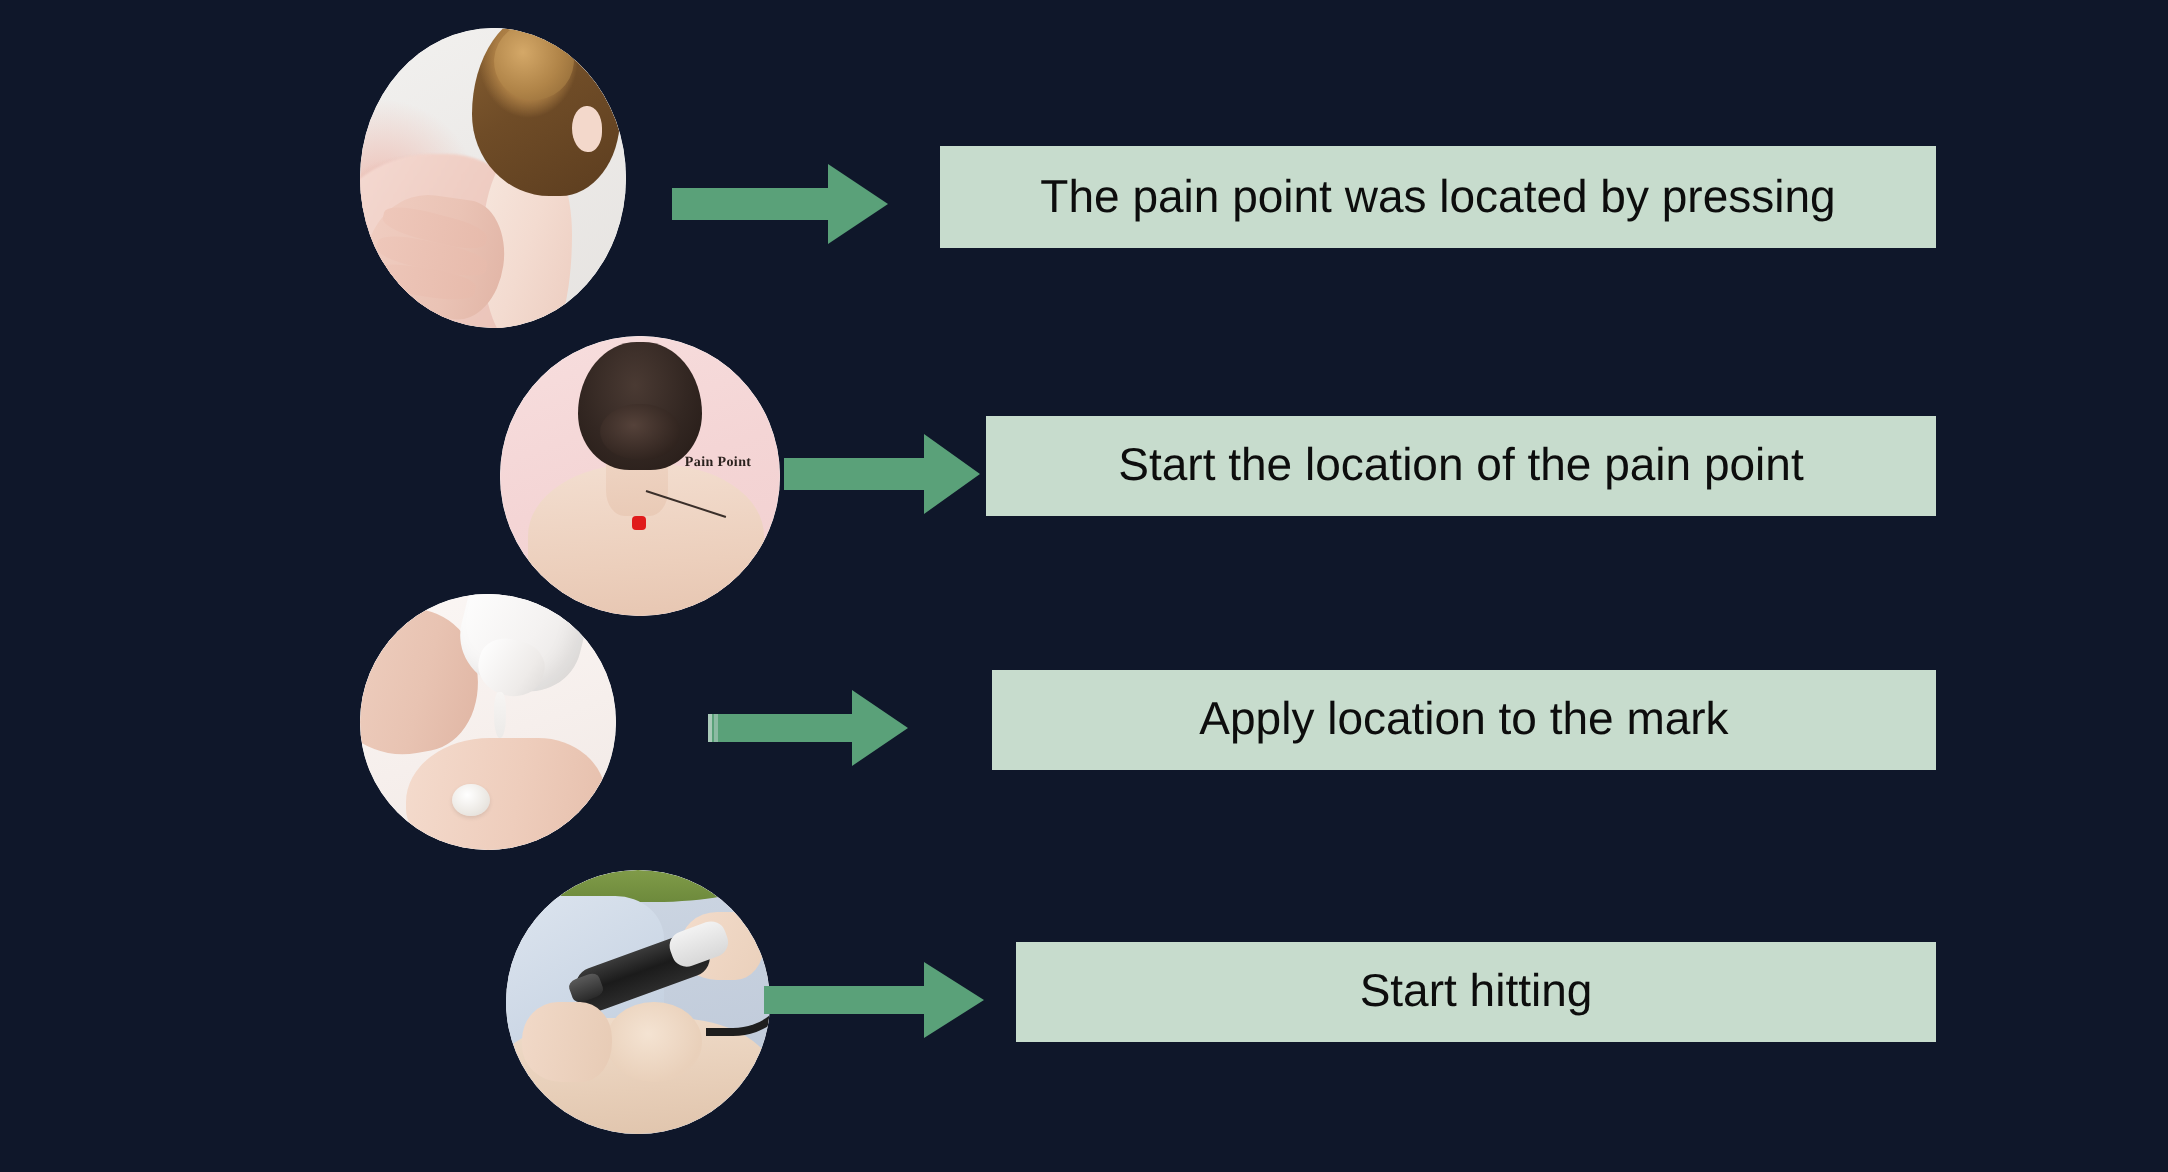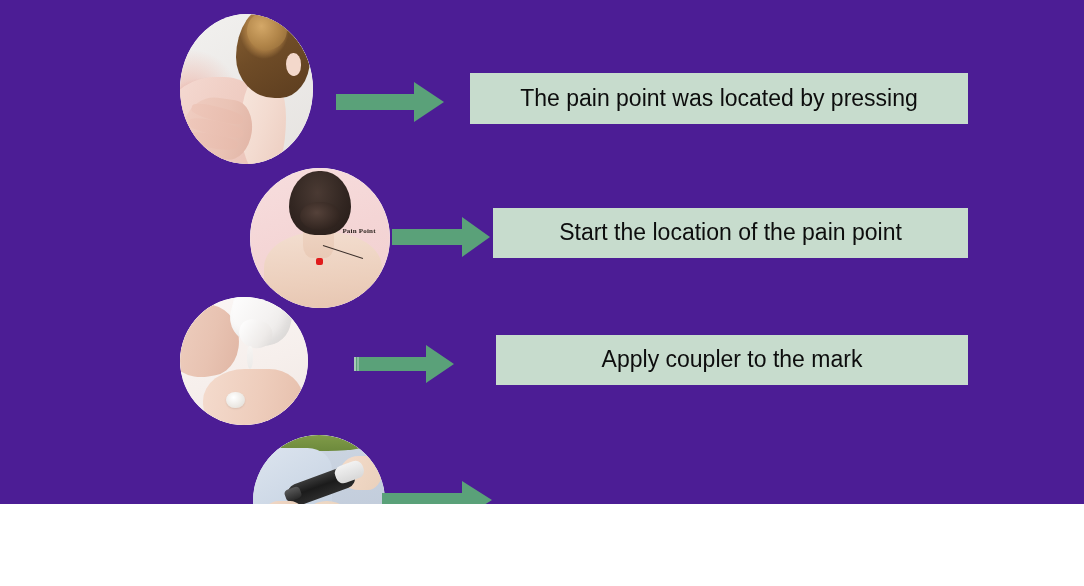--- a/index.html
+++ b/index.html
@@ -6,22 +6,22 @@
     margin: 0;
     padding: 0;
     background: #ffffff;
   }
   body {
     font-family: "Liberation Sans", sans-serif;
   }
   #canvas {
     position: relative;
     width: 1084px;
-    height: 504px;
-    background: #4c1d95;
+    height: 586px;
+    background: #0f172a;
     overflow: hidden;
   }
 
   
   .step {
     position: absolute;
     left: 0;
     width: 1084px;
   }
 
@@ -359,21 +359,21 @@
       </div>
     </div>
 
     <svg class="arrow" style="left:354px;top:50px;" width="102" height="44" viewBox="0 0 102 44">
       <path d="M0,15 L72,15 L72,3 L100,22 L72,41 L72,29 L0,29 Z" fill="#5aa179"></path>
       <rect x="0" y="15" width="2" height="14" fill="#a9c9b8"></rect>
       <rect x="3" y="15" width="2" height="14" fill="#8dbaa3"></rect>
     </svg>
 
     <div class="textbox" style="left:496px;top:43px;width:472px;height:50px;">
-      <span class="label">Apply coupler to the mark</span>
+      <span class="label">Apply location to the mark</span>
     </div>
   </div>
 
   <div class="step" style="top:430px;height:150px;">
 
     <div class="photo" style="left:253px;top:5px;width:132px;height:132px;">
       <div class="photo-inner">
         <div class="p4-bg"></div>
         <div class="p4-green"></div>
         <div class="p4-gown"></div>
@@ -385,15 +385,18 @@
         <div class="p4-grip"></div>
         <div class="p4-tip"></div>
         <div class="p4-hand-bot"></div>
       </div>
     </div>
 
     <svg class="arrow" style="left:382px;top:48px;" width="112" height="44" viewBox="0 0 112 44">
       <path d="M0,15 L80,15 L80,3 L110,22 L80,41 L80,29 L0,29 Z" fill="#5aa179"></path>
     </svg>
 
+    <div class="textbox" style="left:508px;top:41px;width:460px;height:50px;">
+      <span class="label">Start hitting</span>
+    </div>
   </div>
 
 </div>
 
 </body></html>

